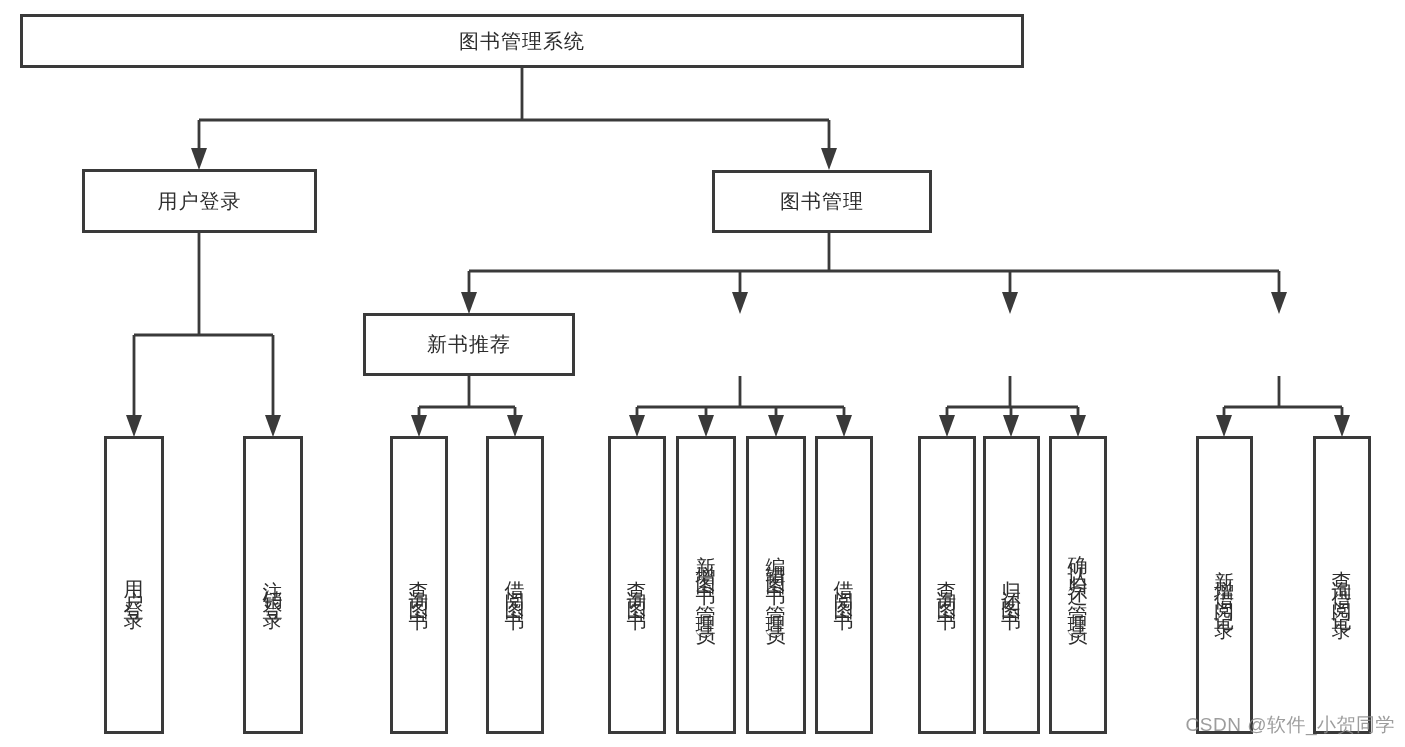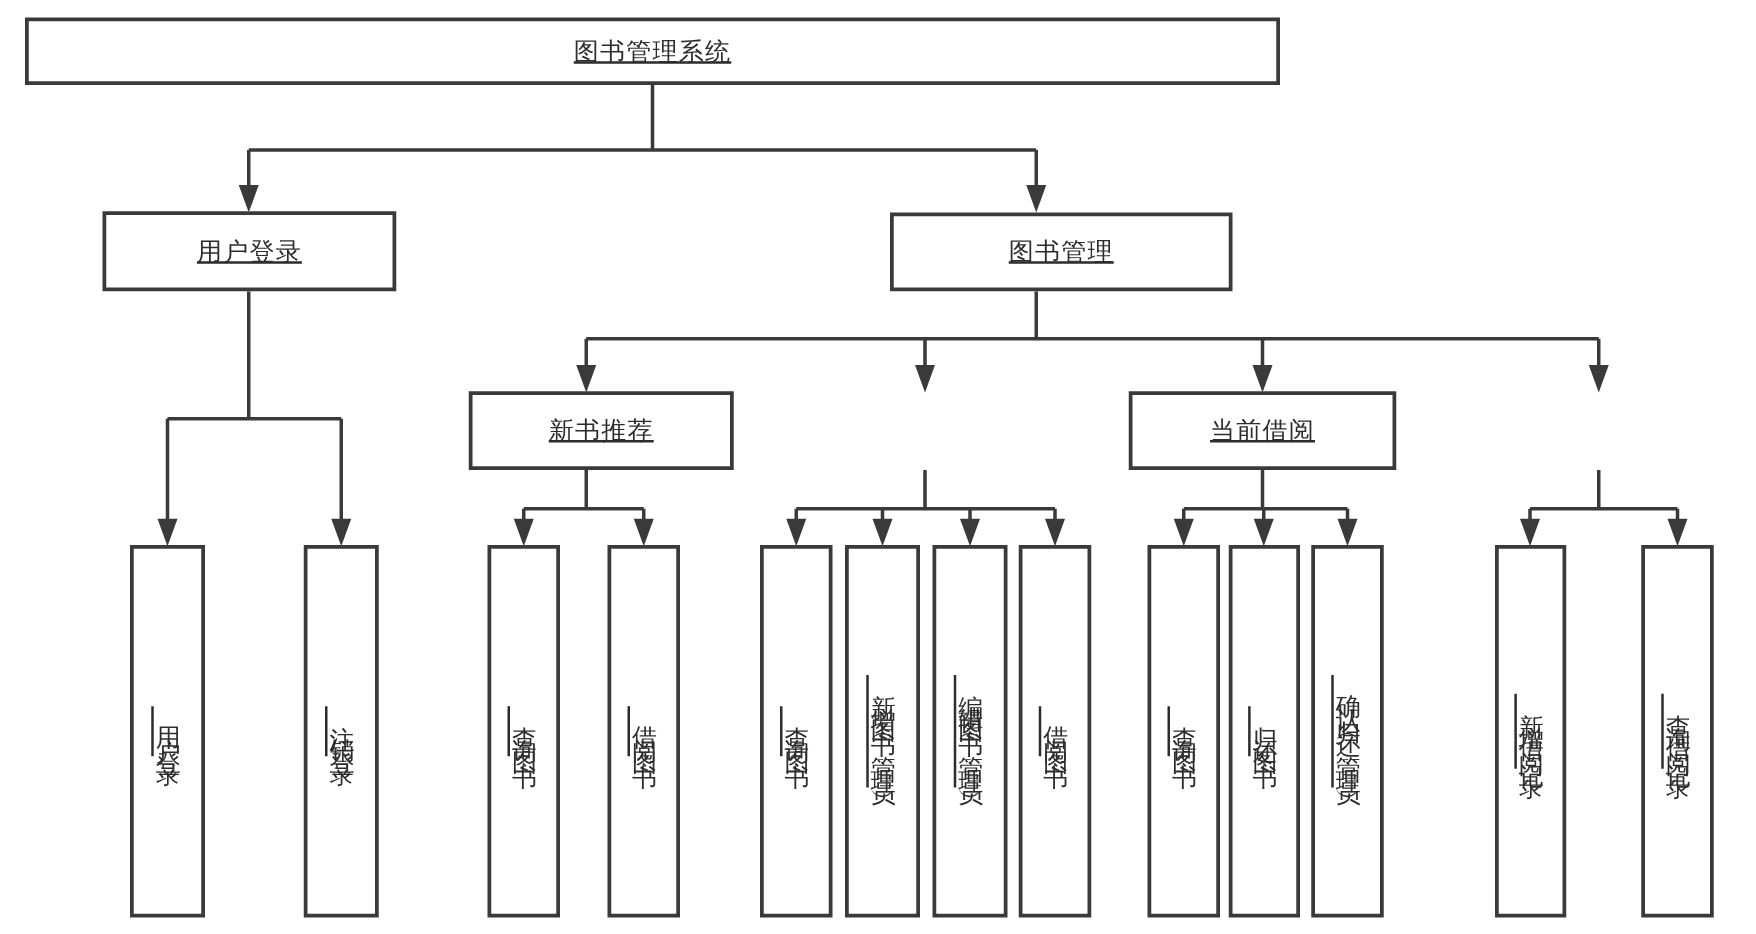--- a/index.html
+++ b/index.html
@@ -30,21 +30,20 @@
     box-sizing: border-box;
     border: 3px solid #3a3a3a;
     background: #ffffff;
     display: flex;
     align-items: center;
     justify-content: center;
     color: #2d2d2d;
     font-size: 20px;
     letter-spacing: 1px;
     text-align: center;
-    text-decoration: underline;
   }
   .box.v {
     writing-mode: vertical-rl;
     text-orientation: mixed;
     letter-spacing: 10px;
     line-height: 1.1;
     font-size: 20px;
   }
   .watermark {
     position: absolute;
@@ -109,37 +108,37 @@
     <g>
       <path d="M1279 376 V407 M1224 407 H1342 M1224 407 V420 M1342 407 V420"></path>
       <polygon points="1224,437 1216,415 1232,415"></polygon>
       <polygon points="1342,437 1334,415 1350,415"></polygon>
     </g>
   </svg>
 
   <div class="box" style="left:20px; top:14px; width:1004px; height:54px;">图书管理系统</div>
 
   <div class="box" style="left:82px; top:169px; width:235px; height:64px;">用户登录</div>
-  <div class="box" style="left:712px; top:170px; width:274px; height:63px;">图书管理</div>
+  <div class="box" style="left:712px; top:170px; width:220px; height:63px;">图书管理</div>
 
-  <div class="box" style="left:363px; top:313px; width:212px; height:63px;margin-left:12px;">新书推荐</div>
-  <div class="box" style="left:903px; top:313px; width:214px; height:63px;">当前借阅</div>
+  <div class="box" style="left:363px; top:313px; width:212px; height:63px;">新书推荐</div>
 
   <div class="box v" style="left:104px; top:436px; width:60px; height:298px;">用户登录</div>
   <div class="box v" style="left:243px; top:436px; width:60px; height:298px;">注销登录</div>
 
   <div class="box v" style="left:390px; top:436px; width:58px; height:298px;">查询图书</div>
   <div class="box v" style="left:486px; top:436px; width:58px; height:298px;">借阅图书</div>
 
   <div class="box v" style="left:608px; top:436px; width:58px; height:298px;">查询图书</div>
   <div class="box v" style="left:676px; top:436px; width:60px; height:298px;">新增图书（管理员）</div>
   <div class="box v" style="left:746px; top:436px; width:60px; height:298px;">编辑图书（管理员）</div>
   <div class="box v" style="left:815px; top:436px; width:58px; height:298px;">借阅图书</div>
 
   <div class="box v" style="left:918px; top:436px; width:58px; height:298px;">查询图书</div>
   <div class="box v" style="left:983px; top:436px; width:57px; height:298px;">归还图书</div>
   <div class="box v" style="left:1049px; top:436px; width:58px; height:298px;">确认归还（管理员）</div>
 
   <div class="box v" style="left:1196px; top:436px; width:57px; height:298px;">新增借阅记录</div>
   <div class="box v" style="left:1313px; top:436px; width:58px; height:298px;">查询借阅记录</div>
 
+  <div class="watermark">CSDN @软件_小贺同学</div>
 
 </div>
 
 </body></html>

